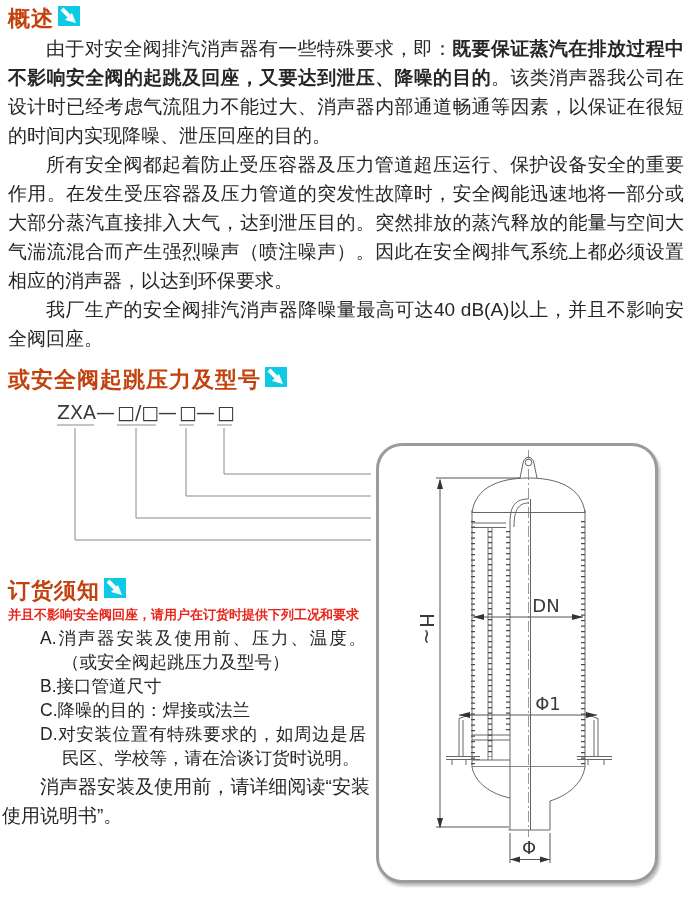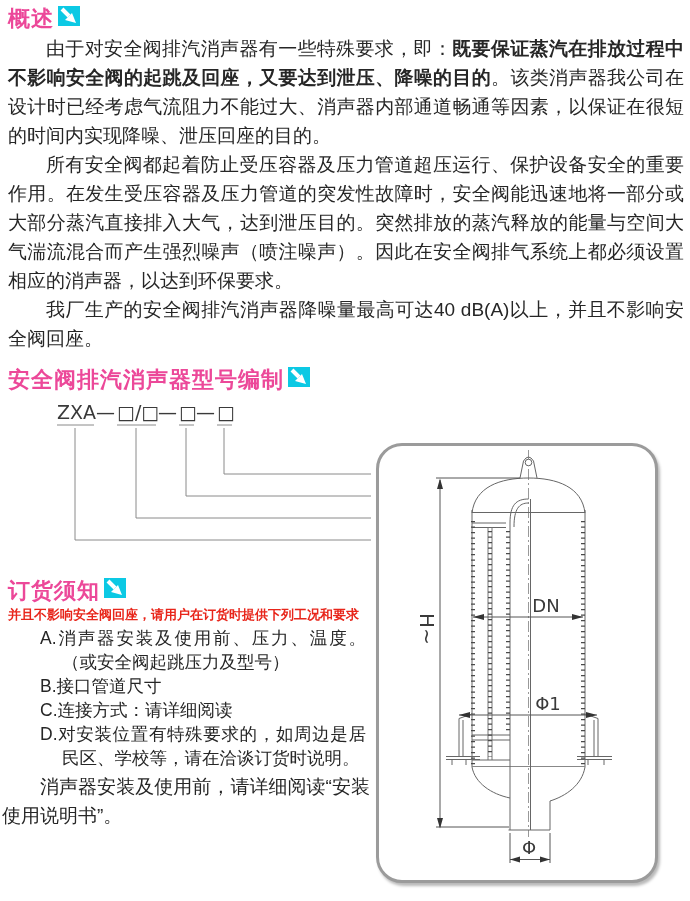--- a/index.html
+++ b/index.html
@@ -4,21 +4,21 @@
 <style>
   html,body{margin:0;padding:0;background:#e8e8e8;}
   .page{
     position:relative;width:690px;height:901px;margin:0 auto;background:#fff;
     overflow:hidden;font-family:"Liberation Sans","DejaVu Sans",sans-serif;color:#222;
   }
   
   .sec-heading{
     display:flex;align-items:center;gap:4px;
     font-family:"Liberation Serif","DejaVu Serif",serif;
-    font-weight:bold;font-size:22px;color:#ec4899;letter-spacing:1px;
+    font-weight:bold;font-size:22px;color:#c2410c;letter-spacing:1px;
     margin:0 0 2px 8px;line-height:26px;
   }
   .hd-icon{flex:0 0 auto;display:inline-block;}
   
   .para{
     margin:0 6px 0 8px;font-size:19px;line-height:29px;color:#262626;
     text-align:justify;text-indent:2em;
   }
   .para .bold{font-weight:bold;}
   
@@ -59,21 +59,21 @@
           <line x1="4" y1="3" x2="11" y2="10" stroke="#fff" stroke-width="4"></line>
           <polygon points="18,17 7,14 14,7" fill="#fff"></polygon>
         </svg>
     </span>
   </div>
   <p class="para"><span>由于对安全阀排汽消声器有一些特殊要求，即：</span><span class="bold">既要保证蒸汽在排放过程中不影响安全阀的起跳及回座，又要达到泄压、降噪的目的</span><span>。该类消声器我公司在设计时已经考虑气流阻力不能过大、消声器内部通道畅通等因素，以保证在很短的时间内实现降噪、泄压回座的目的。</span></p>
   <p class="para">所有安全阀都起着防止受压容器及压力管道超压运行、保护设备安全的重要作用。在发生受压容器及压力管道的突发性故障时，安全阀能迅速地将一部分或大部分蒸汽直接排入大气，达到泄压目的。突然排放的蒸汽释放的能量与空间大气湍流混合而产生强烈噪声（喷注噪声）。因此在安全阀排气系统上都必须设置相应的消声器，以达到环保要求。</p>
   <p class="para">我厂生产的安全阀排汽消声器降噪量最高可达40 dB(A)以上，并且不影响安全阀回座。</p>
 
   <div class="sec-heading" style="margin-top:14px;">
-    <span>安全阀排汽消声器型号编制</span>
+    <span>或安全阀起跳压力及型号</span>
     <span class="hd-icon">
       <svg width="22" height="20" viewBox="0 0 22 20">
           <rect x="0" y="0" width="22" height="20" fill="#0cc9e4"></rect>
           <line x1="4" y1="3" x2="11" y2="10" stroke="#fff" stroke-width="4"></line>
           <polygon points="18,17 7,14 14,7" fill="#fff"></polygon>
         </svg>
     </span>
   </div>
 
   <svg class="model-svg" width="690" height="173" viewBox="0 0 690 173">
@@ -115,21 +115,21 @@
             <rect x="0" y="0" width="22" height="20" fill="#0cc9e4"></rect>
             <line x1="4" y1="3" x2="11" y2="10" stroke="#fff" stroke-width="4"></line>
             <polygon points="18,17 7,14 14,7" fill="#fff"></polygon>
           </svg>
       </span>
     </div>
     <div class="note-red">并且不影响安全阀回座，请用户在订货时提供下列工况和要求</div>
     <ul class="order-list">
       <li>A.消声器安装及使用前、压力、温度。（或安全阀起跳压力及型号）</li>
       <li>B.接口管道尺寸</li>
-      <li>C.连接方式：请详细阅读</li>
+      <li>C.降噪的目的：焊接或法兰</li>
       <li>D.对安装位置有特殊要求的，如周边是居民区、学校等，请在洽谈订货时说明。</li>
     </ul>
 
     <p class="body-sm">消声器安装及使用前，请详细阅读“安装使用说明书”。</p>
 
   </div>
 
   <div class="drawing-box">
     <svg width="282" height="440" viewBox="0 0 282 440">
 

